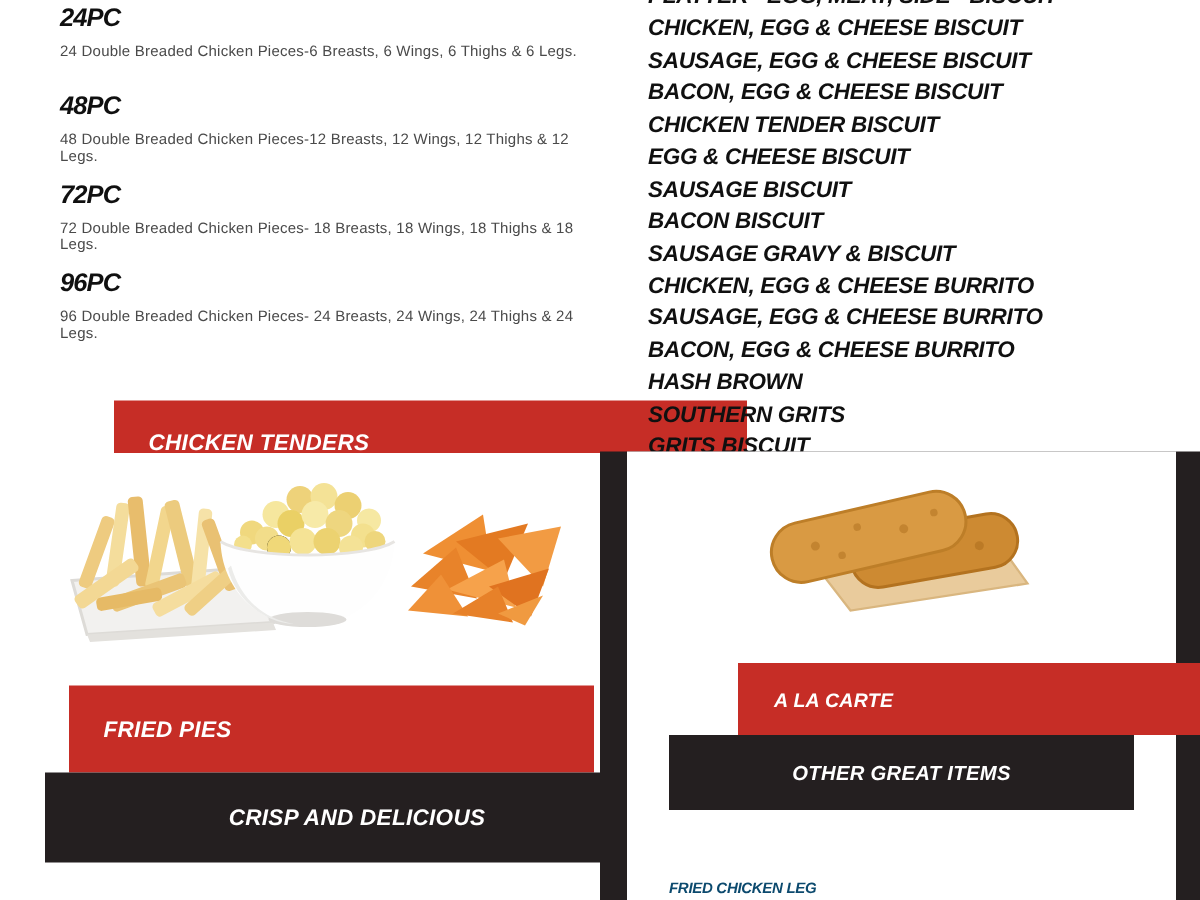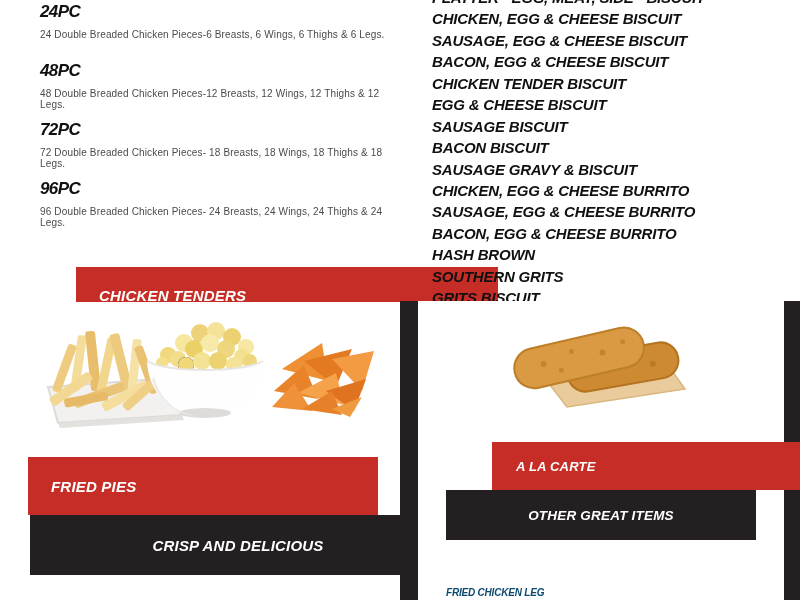--- a/index.html
+++ b/index.html
@@ -24,21 +24,21 @@
   .banner .banner-text {
     color:#ffffff; font-weight:bold; font-style:italic;
     letter-spacing:0.2px; white-space:nowrap;
   }
   #chickenTendersBanner {
     left:30px; top:267px; width:422px; height:35px;
     background:#c62d26; overflow:hidden;margin-left:46px;
   }
   #chickenTendersBanner .banner-text { position:absolute; left:23px; top:20px; font-size:15px; }
   #friedPiesBanner {
-    left:28px; top:457px; width:350px; height:58px;
+    left:46px; top:457px; width:350px; height:58px;
     background:#c62d26; display:flex; align-items:center; padding-left:23px;
   }
   #friedPiesBanner .banner-text { font-size:15px; }
   #crispBanner {
     left:30px; top:515px; width:416px; height:60px;
     background:#241f20; display:flex; align-items:center; justify-content:center;
   }
   #crispBanner .banner-text { font-size:15px; }
 
   

